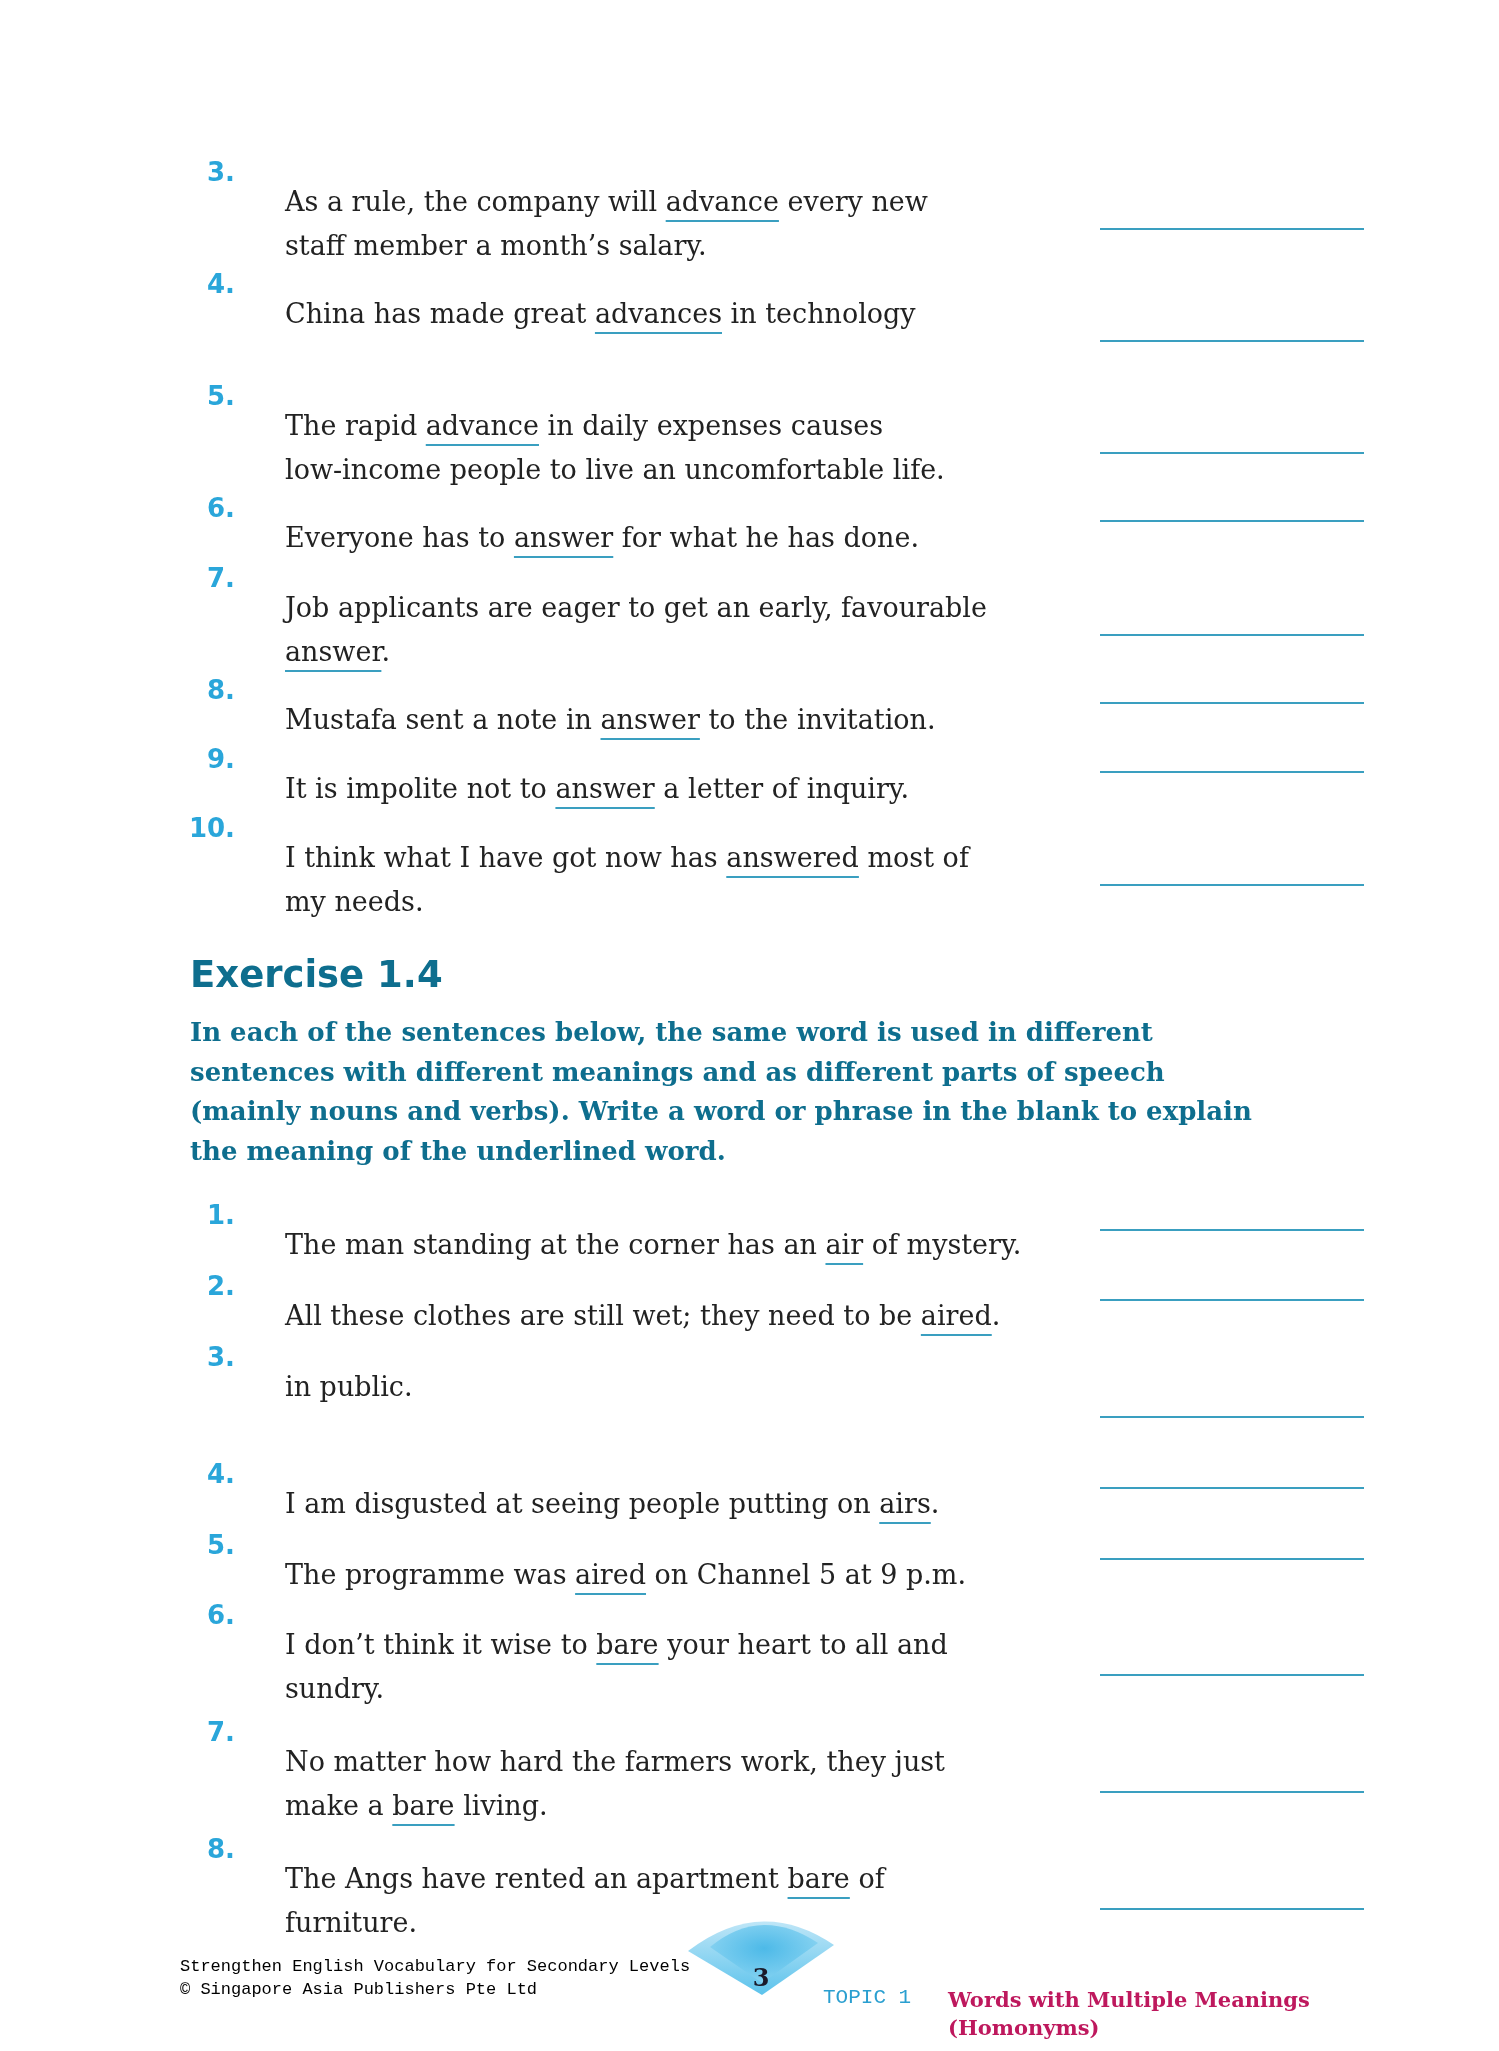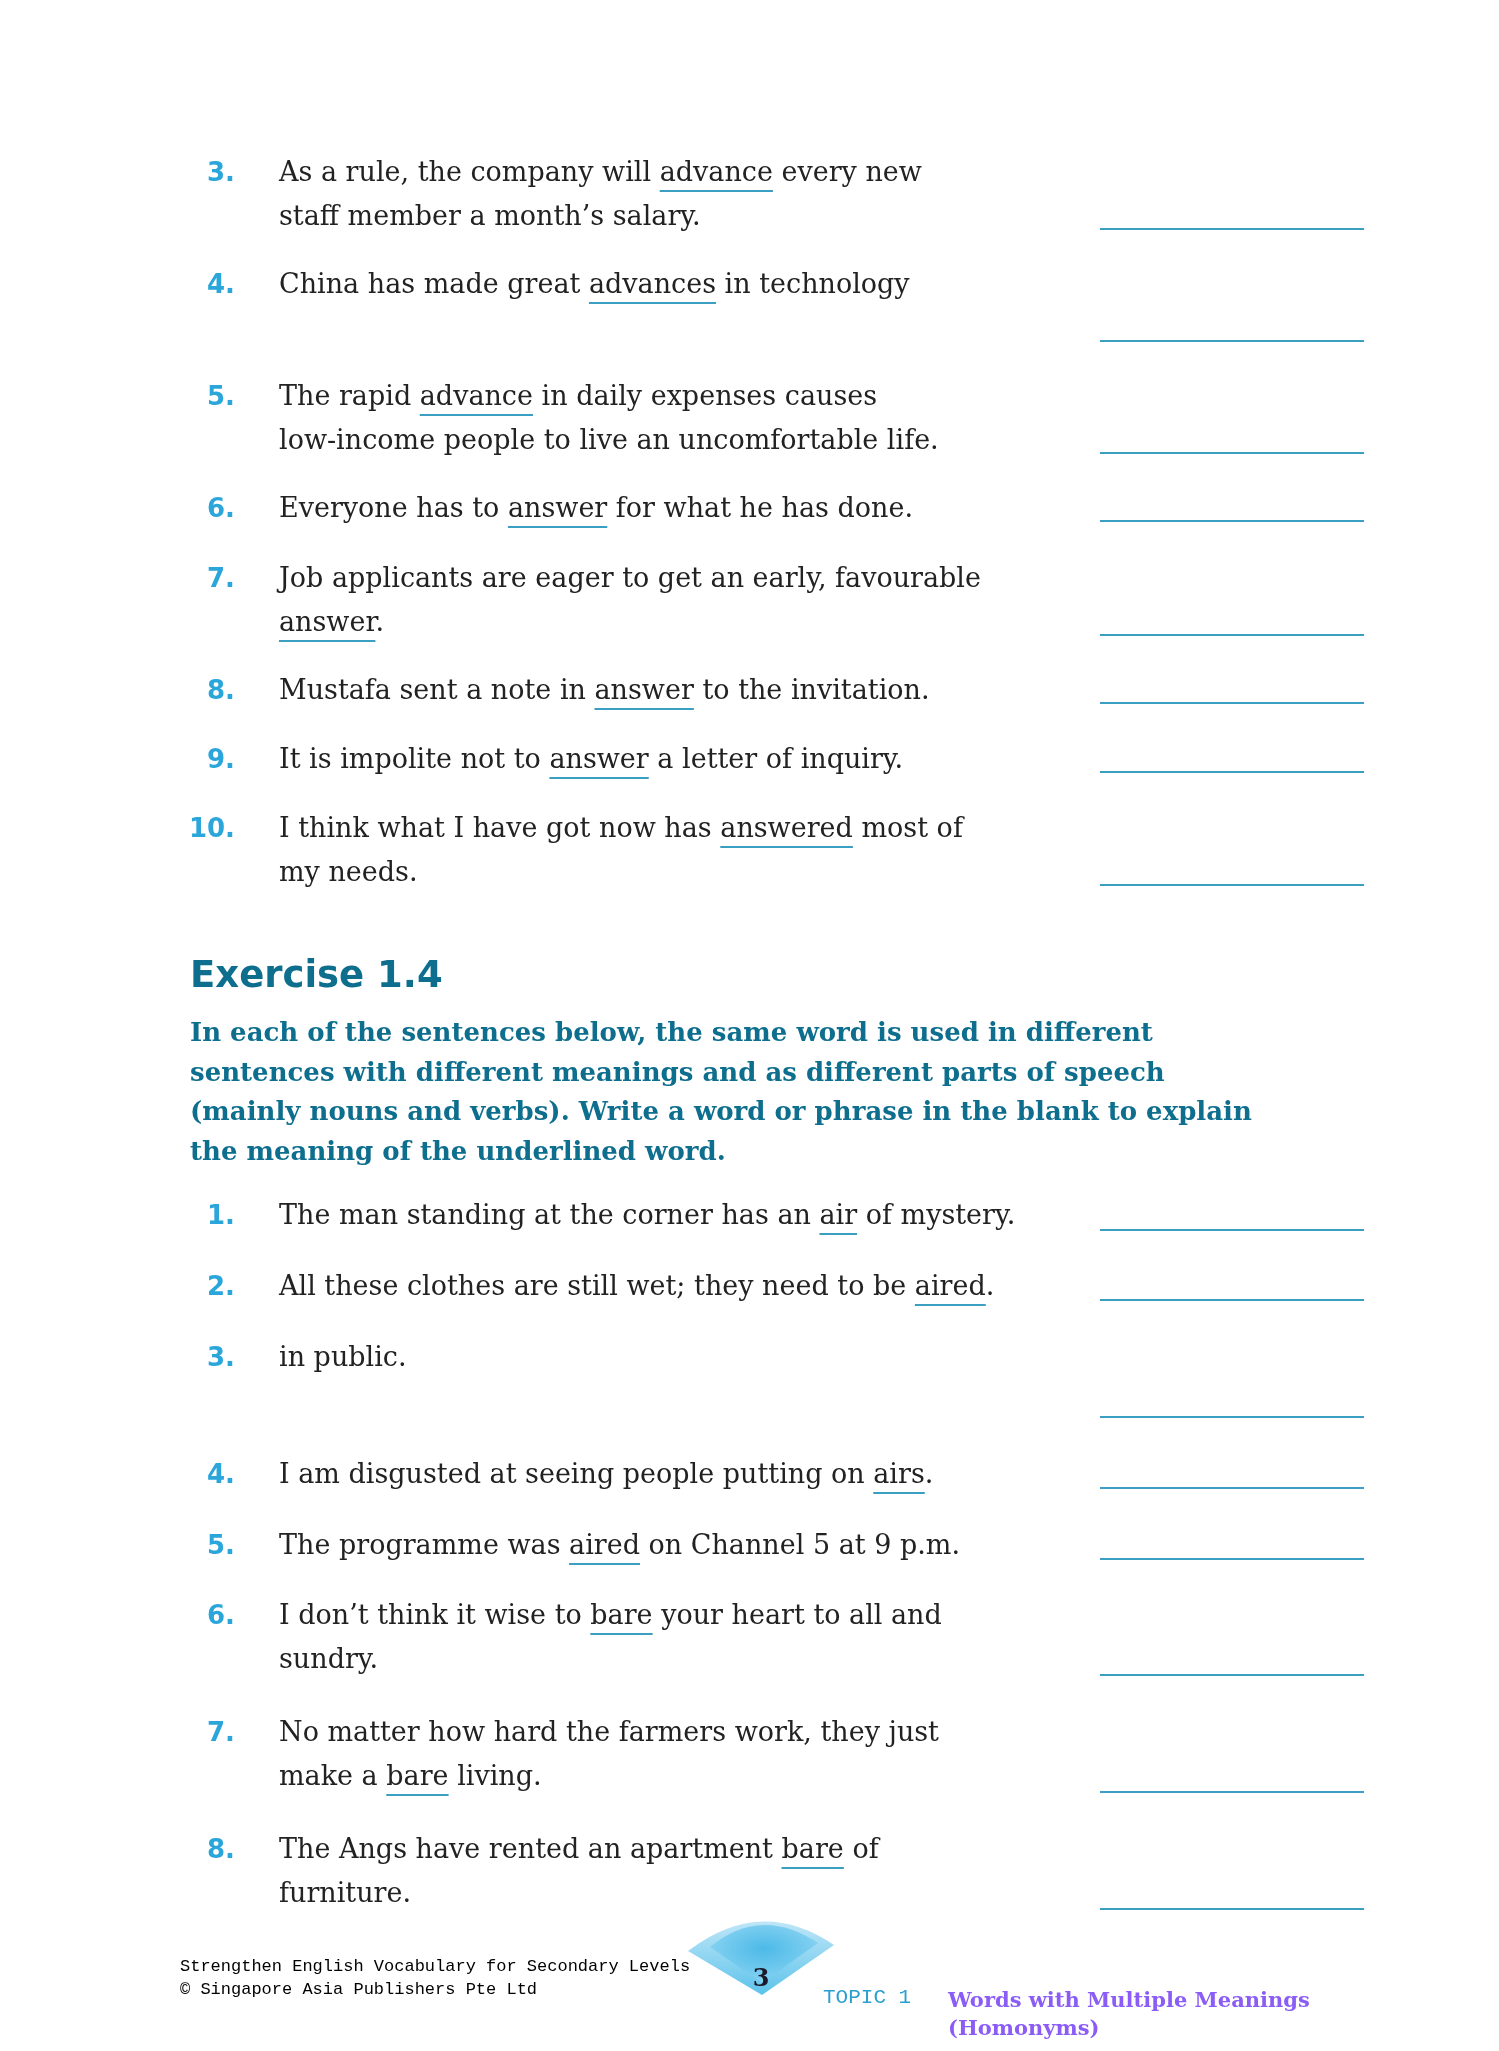--- a/index.html
+++ b/index.html
@@ -6,23 +6,23 @@
   body { width: 1499px; height: 2051px; position: relative; overflow: hidden; }
   .page { position: absolute; left: 0; top: 0; width: 1499px; height: 2051px; }
 
   .item { position: absolute; left: 0; width: 1499px; }
   .num {
     position: absolute; width: 60px; text-align: right; left: 175px;
     font-family: "DejaVu Sans", sans-serif; font-weight: bold;
     font-size: 26px; color: #2aa6da; line-height: 44px;
   }
   .txt {
-    position: absolute; left: 279px; width: 820px;
+    position: absolute; left: 285px; width: 820px;
     font-family: "DejaVu Serif", serif; font-size: 27px; color: #222222;
-    line-height: 44px; white-space: nowrap;
+    line-height: 44px; white-space: nowrap; margin-top: 30px;
   }
   .uw {
     text-decoration: underline; text-decoration-color: #3a9fc0;
     text-decoration-thickness: 2px; text-underline-offset: 9px;
   }
   .blank {
     position: absolute; left: 1100px; width: 264px; height: 0;
     border-top: 2px solid #3a9fc0;
   }
 
@@ -48,21 +48,21 @@
   .page-num {
     position: absolute; left: 746px; top: 1963px; width: 30px; text-align: center;
     font-family: "DejaVu Serif", serif; font-weight: bold; font-size: 24px; color: #1a1a2a;
   }
   .topic-label {
     position: absolute; left: 823px; top: 1986px;
     font-family: Liberation Mono, monospace; font-size: 21px; color: #2a9fd0; white-space: nowrap;
   }
   .topic-title {
     position: absolute; left: 948px; top: 1986px;
-    font-family: "DejaVu Serif", serif; font-weight: bold; font-size: 21px; color: #8b5cf6;
+    font-family: "DejaVu Serif", serif; font-weight: bold; font-size: 21px; color: #be185d;
     line-height: 28px;
   }
   .topic-title span { display: block; white-space: nowrap; }
 </style>
 </head>
 <body>
 
 <div class="page">
 
   <div>

